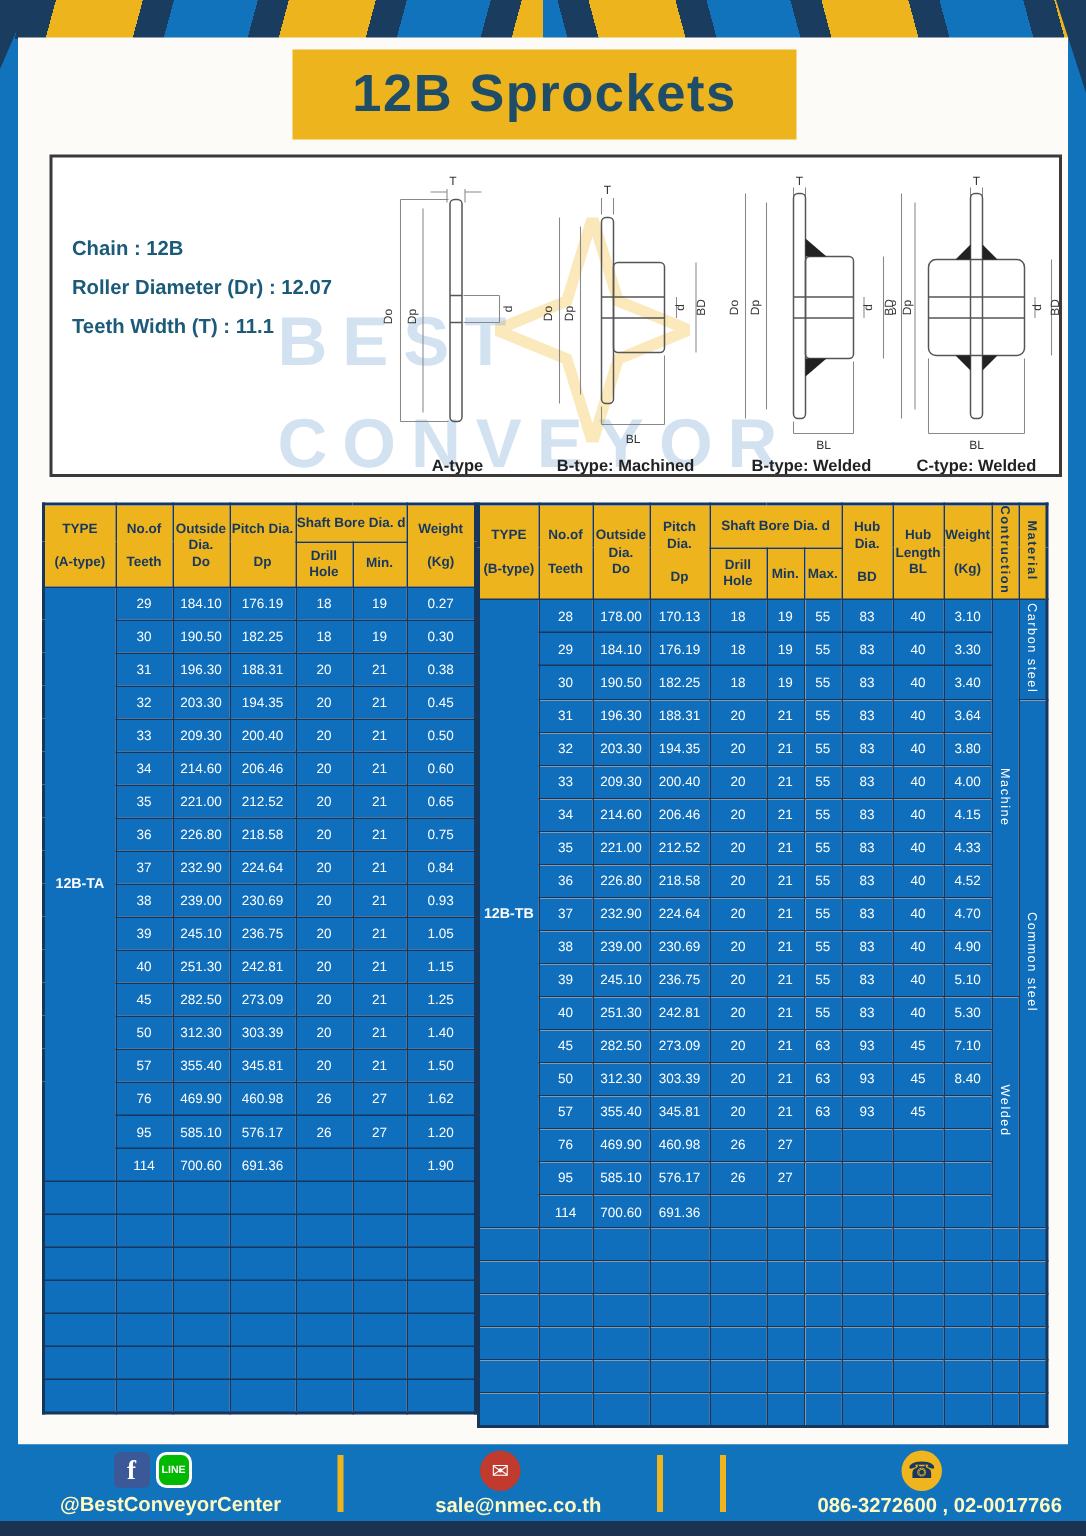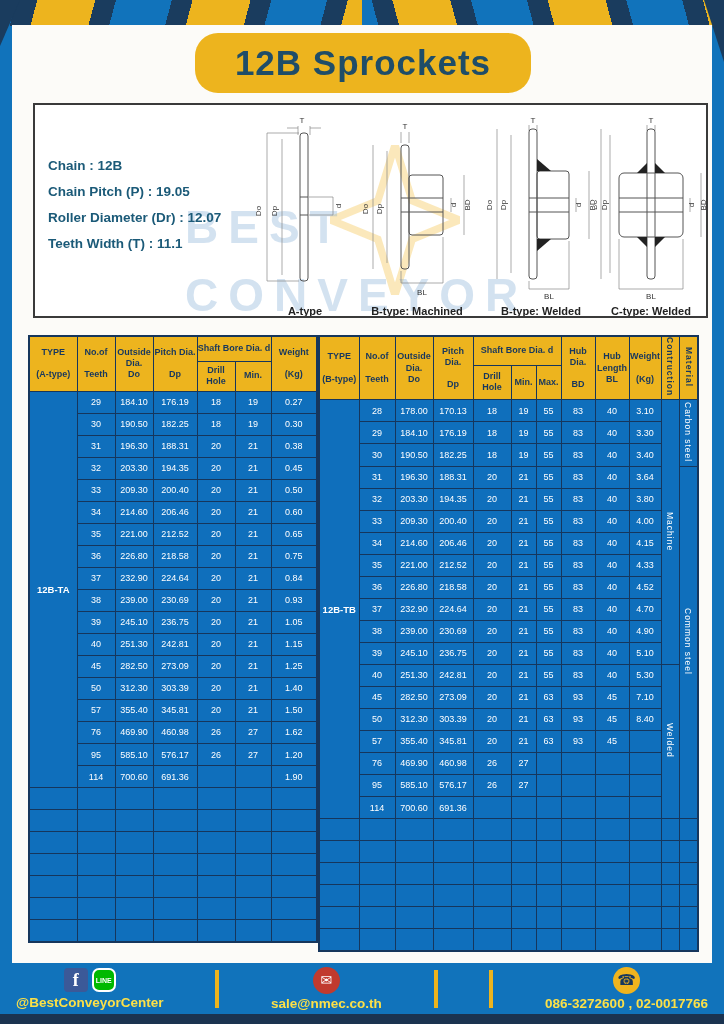--- a/index.html
+++ b/index.html
@@ -12,21 +12,21 @@
     background:repeating-linear-gradient(105deg,#1173bb 0 16px,#1a3c5e 16px 36px,#edb41e 36px 92px,#1a3c5e 92px 112px,#1173bb 112px 150px); }
   .stripes.right { right:0; width:50%;
     background:repeating-linear-gradient(75deg,#1173bb 0 16px,#1a3c5e 16px 36px,#edb41e 36px 92px,#1a3c5e 92px 112px,#1173bb 112px 150px); }
   .corner { position:absolute; top:0; background:#1a3c5e; z-index:3; }
   .corner.tl { left:0; width:20px; height:46px; clip-path:polygon(0 0,100% 0,0 100%); }
   .corner.tr { right:0; width:20px; height:62px; clip-path:polygon(0 0,100% 0,100% 100%); }
 
   .page { position:absolute; left:12px; top:25px; width:700px; height:938px; background:#fcfbf8; z-index:4; }
 
   .title-banner { position:absolute; left:183px; top:8px; width:336px; height:60px;
-    background:#edb41e; display:flex; align-items:center; justify-content:center;border-radius:23px; }
+    background:#edb41e; display:flex; align-items:center; justify-content:center; }
   .title-banner h1 { font-size:35px; font-weight:bold; color:#1f4d68; letter-spacing:1px; }
 
   
   .spec-box { position:absolute; left:21px; top:78px; width:675px; height:215px;
     border:2px solid #3a3a3a; background:#fff; overflow:hidden; }
   .specs { position:absolute; left:13px; top:48px; z-index:2; }
   .specs div { font-size:13.5px; font-weight:bold; color:#1b5a78; line-height:26px; white-space:nowrap; }
 
   .wm-star { position:absolute; left:295px; top:40px; z-index:0; opacity:.55; }
   .wm-text { position:absolute; left:150px; top:88px; z-index:0; font-size:46px; font-weight:bold;
@@ -49,21 +49,21 @@
   tr.h1 { height:25px; } tr.h2 { height:30px; }
   td { background:#0f6fbc; color:#fff; font-size:9px; height:22px; }
   td.group-cell { font-size:9.5px; font-weight:bold; }
   .vtext { writing-mode:vertical-rl; font-size:8.5px; letter-spacing:1px; display:inline-block; }
   th .vtext { font-weight:bold; }
 
   
   .footer { position:absolute; left:0; top:963px; width:724px; height:51px; background:#1173bb;
     display:flex; align-items:center; justify-content:space-between; padding:0 16px; z-index:5; }
   .f-item { display:flex; flex-direction:column; align-items:center; gap:2px; }
-  .f-item .txt { color:#fde047; font-weight:bold; font-size:13.5px; white-space:nowrap; }
+  .f-item .txt { color:#fef9c3; font-weight:bold; font-size:13.5px; white-space:nowrap;margin-left:24px; }
   .f-icons { display:flex; gap:4px; align-items:center; height:26px; }
   .icon-sq { width:24px; height:24px; border-radius:4px; display:flex; align-items:center; justify-content:center; }
   .fb { background:#3b5998; color:#fff; font-weight:bold; font-size:18px; font-family:"Liberation Serif",serif; }
   .line { background:#00b900; color:#fff; font-weight:bold; font-size:7px; border:2px solid #fff; border-radius:7px; }
   .icon-c { width:27px; height:27px; border-radius:50%; display:flex; align-items:center; justify-content:center; }
   .mail { background:#c13a2e; color:#fff; font-size:14px; }
   .globe { background:#3aa7dd; }
   .phone { background:#f0b41e; color:#17375e; font-size:15px; }
   .divider { width:4px; height:38px; background:#edb41e; }
   .bottom-strip { position:absolute; left:0; bottom:0; width:724px; height:10px; background:#1b3350; z-index:6; }
@@ -85,21 +85,20 @@
   <div class="spec-box">
     <svg class="wm-star" width="130" height="150" viewBox="0 0 120 140">
       <path d="M60 0 L76 52 L120 70 L76 88 L60 140 L44 88 L0 70 L44 52 Z" fill="none" stroke="#f0b41e" stroke-width="7" opacity="0.55"></path>
     </svg>
     <div class="wm-text">BEST
 CONVEYOR
 CENTER</div>
 
     <div class="specs">
       <div>Chain : 12B</div>
-      <div>Chain Pitch (P) : 19.05</div>
       <div>Roller Diameter (Dr) : 12.07</div>
       <div>Teeth Width (T) : 11.1</div>
     </div>
 
     <div class="diagram" style="left:214px">
       <svg class="dg" width="112" height="188" viewBox="0 0 112 188">
         <text x="53" y="10" text-anchor="middle">T</text>
         <line class="dim" x1="49" y1="13" x2="49" y2="22"></line>
           <line class="dim" x1="61" y1="13" x2="61" y2="22"></line>
         <line class="dim" x1="38" y1="15" x2="49" y2="15"></line>

